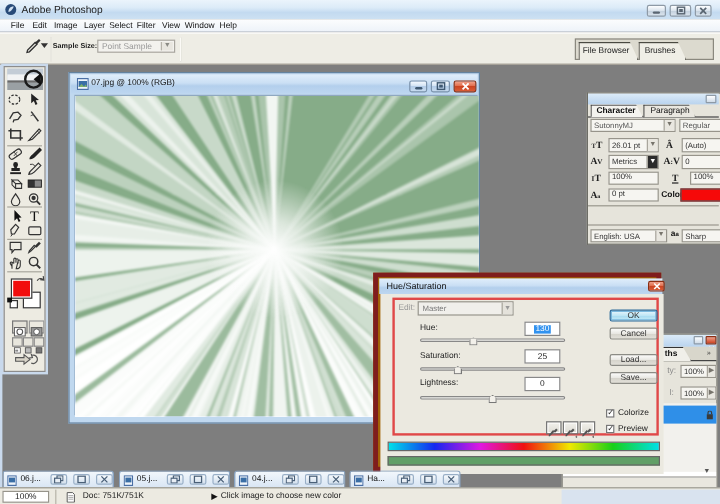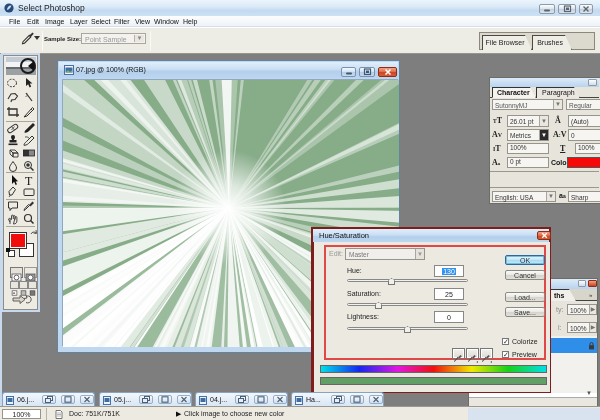--- a/index.html
+++ b/index.html
@@ -42,21 +42,21 @@
   color:#3f5972; font-size:7px; line-height:8px; text-align:center;}
 
 #charpal { left:489px; top:77px; width:111px; height:127px; background:#e6e4db; border:1px solid #6d6d66; border-right:none; }
 .combo { position:absolute; background:#f6f5f1; border:1px solid #97948b; font-size:6.5px; color:#555; }
 .combo .ca { position:absolute; right:0; top:0; bottom:0; width:9px; background:#e9e7e0; border-left:1px solid #a9a69d; color:#77746c; font-size:6px; text-align:center; }
 .numbox { position:absolute; background:#f6f5f1; border:1px solid #97948b; font-size:6.5px; color:#333; padding-left:2px; }
 .cicon { position:absolute; font-size:8px; color:#222; font-weight:bold; font-family:"Liberation Serif", serif; }
 
 #layerspal { left:468px; top:278px; width:130px; height:130px; background:#e6e4db; border:1px solid #6d6d66; }
 
-#dlg { left:311px; top:227px; width:240px; height:166px; background:#7f1d1d; border:1px solid #7f1d1d; }
+#dlg { left:311px; top:227px; width:240px; height:166px; background:#a16207; border:4px solid #7f1d1d; }
 #dlgtitle { left:1px; top:1px; width:236px; height:13px;
   background:linear-gradient(#e0eefb 0%, #cadff4 45%, #b3cfec 60%, #bdd6f0 100%); font-size:7.5px; color:#111; }
 #dlgbody { left:2px; top:14px; width:236px; height:150px; background:#ebe9e0; }
 .btn97 { position:absolute; left:191px; width:40px; height:10px; border:1px solid #8b8b85; border-radius:2px;
   background:linear-gradient(#fbfbfa, #e8e7e2 50%, #d5d3cb 51%, #e2e0d9); font-size:7px; color:#333; text-align:center; line-height:9px; }
 .slider { position:absolute; height:3px; background:#f1f0ec; border:1px solid #888; border-radius:2px; }
 .sthumb { position:absolute; width:7px; height:7px; background:#f2f0ea; border:1px solid #777; top:-2px;
   clip-path:polygon(50% 0, 100% 40%, 100% 100%, 0 100%, 0 40%); }
 .cb { position:absolute; width:7px; height:7px; background:#fff; border:1px solid #777; font-size:7px; line-height:6px; color:#333; }
 
@@ -69,21 +69,21 @@
 </style>
 </head>
 <body>
 <div id="app">
 
   <div class="abs" id="titlebar"></div>
   <svg class="abs" style="left:4px;top:3px;" width="10" height="10" viewBox="0 0 10 10">
       <circle cx="5" cy="5" r="4.6" fill="#274a78"></circle>
       <path d="M3 7 C3 4 5 2.2 7.5 2.5 C6.5 5 5 6.8 3 7 Z" fill="#cfe0f2"></path>
     </svg>
-  <div class="abs" id="titletext">Select Photoshop</div>
+  <div class="abs" id="titletext">Adobe Photoshop</div>
   <div class="abs winbtn" style="left:539px;width:16px;"><svg width="8" height="8" viewBox="0 0 8 8">
         <rect x="1" y="4.5" width="6" height="2" rx="1" fill="#5a6672"></rect>
       </svg></div>
   <div class="abs winbtn" style="left:558px;width:18px;"><svg width="9" height="8" viewBox="0 0 9 8">
         <rect x="1.5" y="1" width="6" height="5.5" fill="none" stroke="#5a6672" stroke-width="1.2"></rect>
         <rect x="3" y="2.5" width="3" height="2.5" fill="#5a6672"></rect>
       </svg></div>
   <div class="abs winbtn" style="left:579px;width:14px;"><svg width="8" height="8" viewBox="0 0 8 8">
         <path d="M1.5 1.5 L6.5 6.5 M6.5 1.5 L1.5 6.5" stroke="#5a6672" stroke-width="1.4"></path>
       </svg></div>

